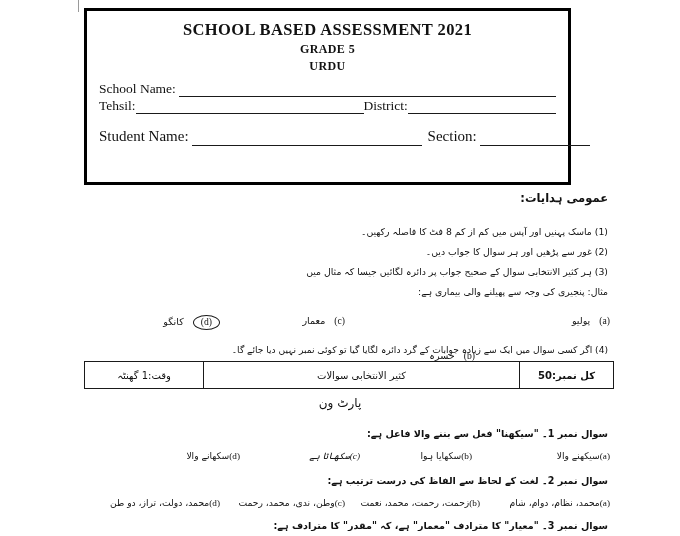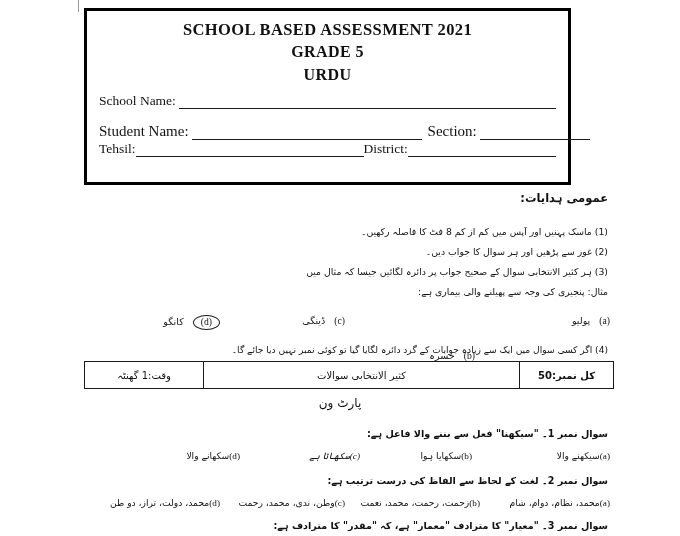--- a/index.html
+++ b/index.html
@@ -41,21 +41,21 @@
     padding-top: 7px;
     text-align: center;
   }
   .title-line {
     font-weight: bold;
     font-size: 16.5px;
     letter-spacing: 0.4px;
     line-height: 1.42;
     white-space: nowrap;
   }
-  .title-line.sub { font-size: 16px; }
+  .title-line.sub { font-size: 12px; }
 
   
   .form-area {
     padding: 6px 12px 0 12px;
   }
   .field-row {
     display: flex;
     align-items: flex-end;
     font-size: 13.5px;
     line-height: 1.18;
@@ -238,34 +238,34 @@
     <div class="title-line sub">URDU</div>
   </div>
 
   <div class="form-area">
 
     <div class="field-row">
       <span class="field-label">School Name:</span>
       <span class="rule fill"></span>
     </div>
 
+    <div class="field-row tight">
+      <span class="field-label">Tehsil:</span>
+      <span class="rule no-gap" style="width:228px"></span>
+      <span class="field-label">District:</span>
+      <span class="rule fill no-gap"></span>
+    </div>
+
     <div class="field-row student">
       <span class="field-label">Student Name:</span>
       <span class="rule" style="width:230px"></span>
       <span class="field-label" style="margin-left:6px">Section:</span>
       <span class="rule" style="width:110px"></span>
     </div>
 
-    <div class="field-row tight">
-      <span class="field-label">Tehsil:</span>
-      <span class="rule no-gap" style="width:228px"></span>
-      <span class="field-label">District:</span>
-      <span class="rule fill no-gap"></span>
-    </div>
-
   </div>
 </div>
 
 <div class="urdu inst-heading">عمومی ہدایات:</div>
 
 <div class="urdu inst-line inst-1">(1) ماسک پہنیں اور آپس میں کم از کم 8 فٹ کا فاصلہ رکھیں۔</div>
 <div class="urdu inst-line inst-2">(2) غور سے پڑھیں اور ہر سوال کا جواب دیں۔</div>
 <div class="urdu inst-line inst-3">(3) ہر کثیر الانتخابی سوال کے صحیح جواب پر دائرہ لگائیں جیسا کہ مثال میں</div>
 <div class="urdu inst-line inst-3b">مثال: پنجیری کی وجہ سے پھیلنے والی بیماری ہے:</div>
 
@@ -276,21 +276,21 @@
     <span class="txt">پولیو</span>
   </div>
 
   <div class="ex-opt ex-b">
     <span class="lbl">(b)</span>
     <span class="txt">خسرہ</span>
   </div>
 
   <div class="ex-opt ex-c">
     <span class="lbl">(c)</span>
-    <span class="txt">ڈینگی</span>
+    <span class="txt">معمار</span>
   </div>
 
   <div class="ex-opt ex-d">
     <span class="lbl circled">(d)</span>
     <span class="txt">کانگو</span>
   </div>
 
 </div>
 
 <div class="urdu inst-line inst-4">(4) اگر کسی سوال میں ایک سے زیادہ جوابات کے گرد دائرہ لگایا گیا تو کوئی نمبر نہیں دیا جائے گا۔</div>

